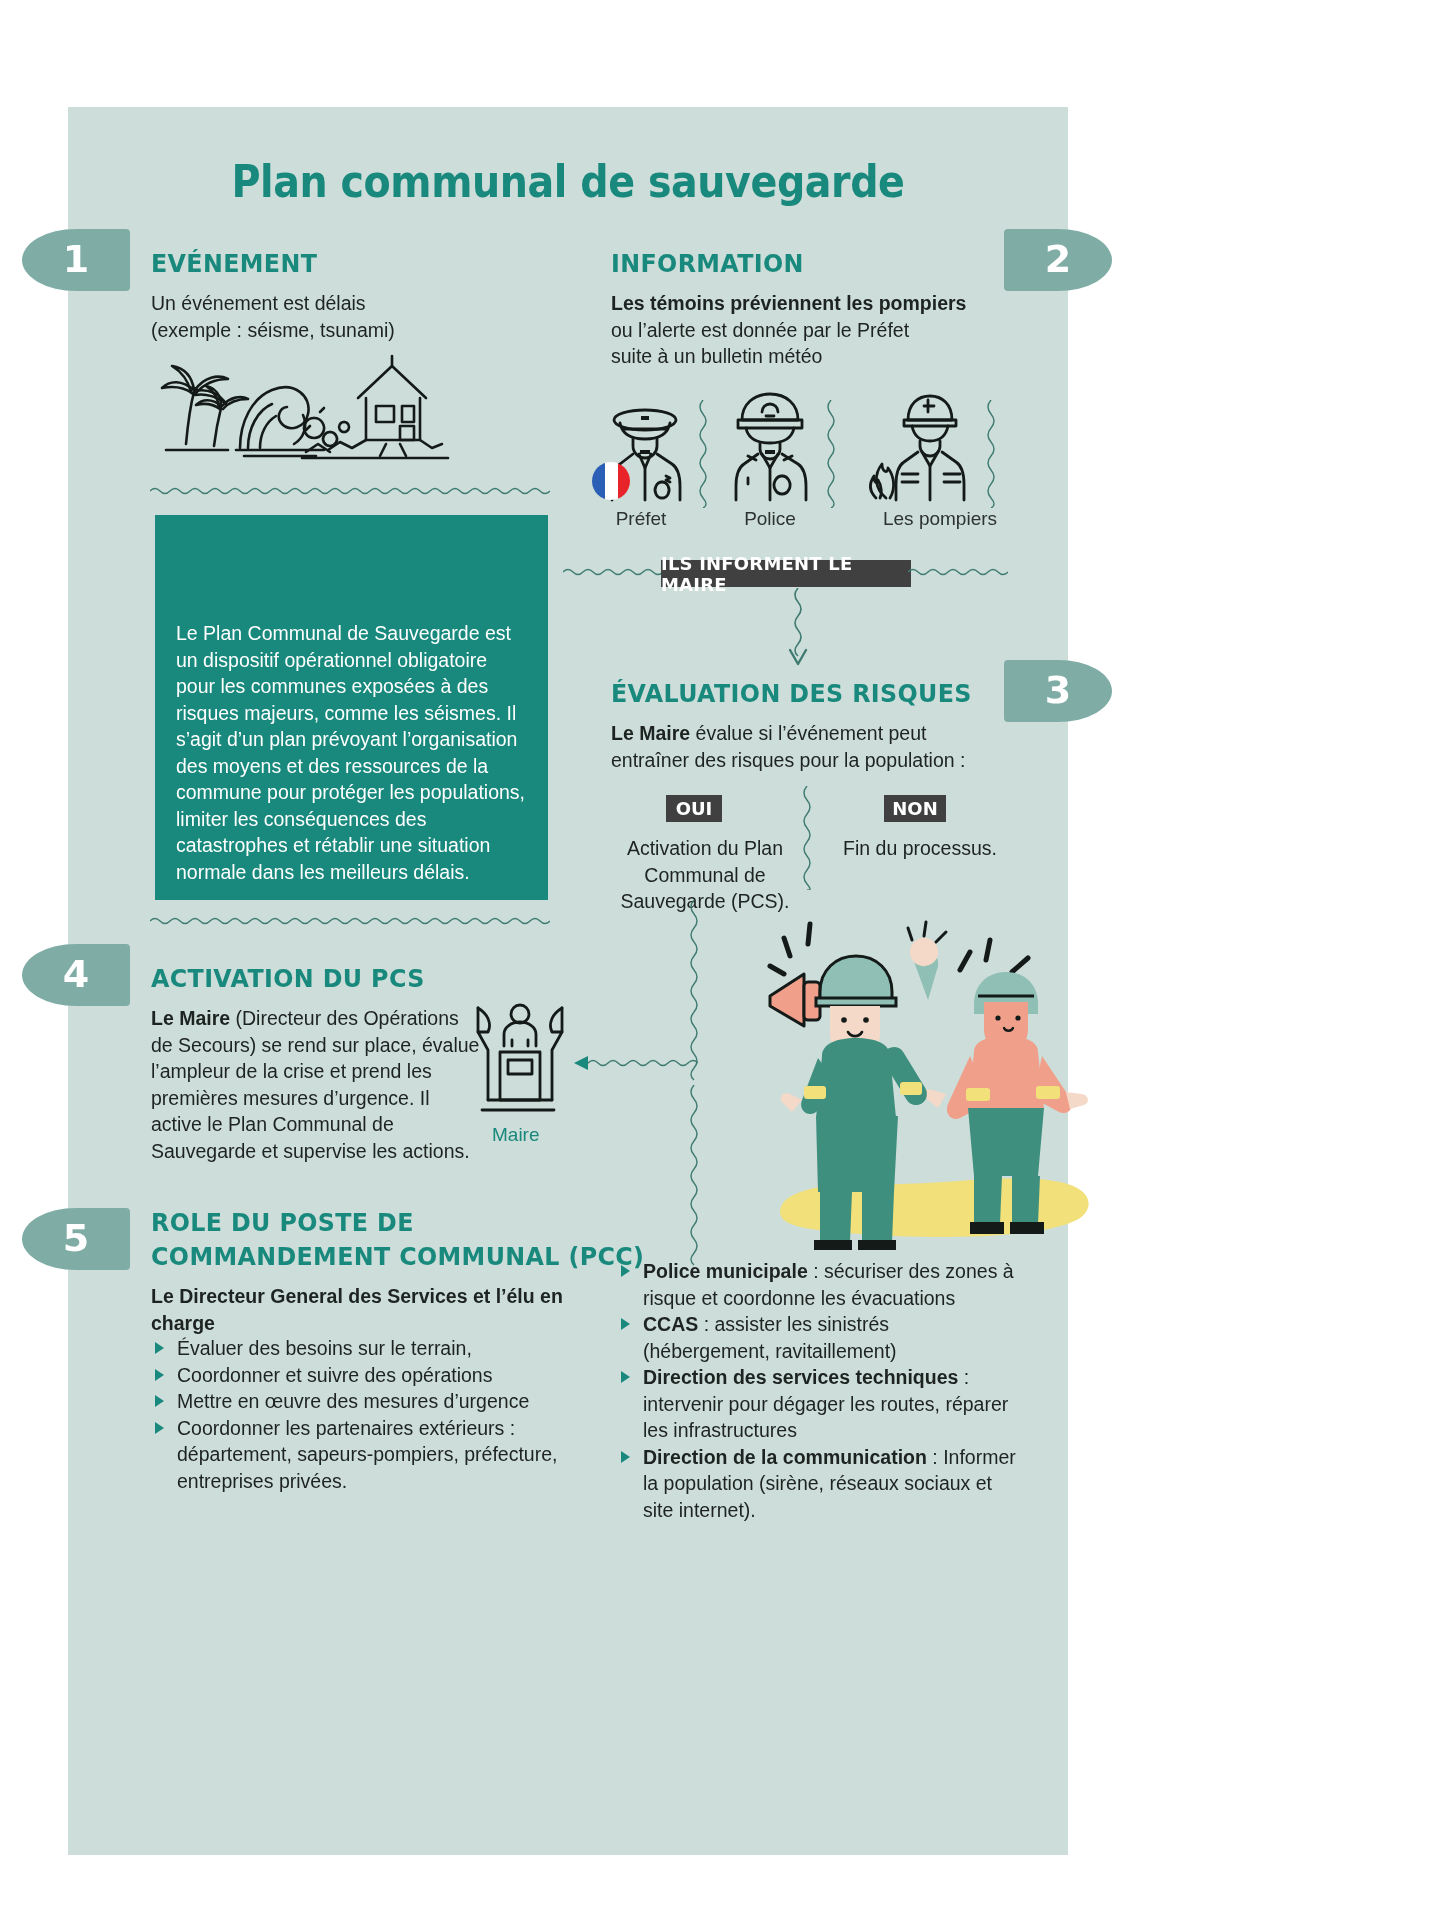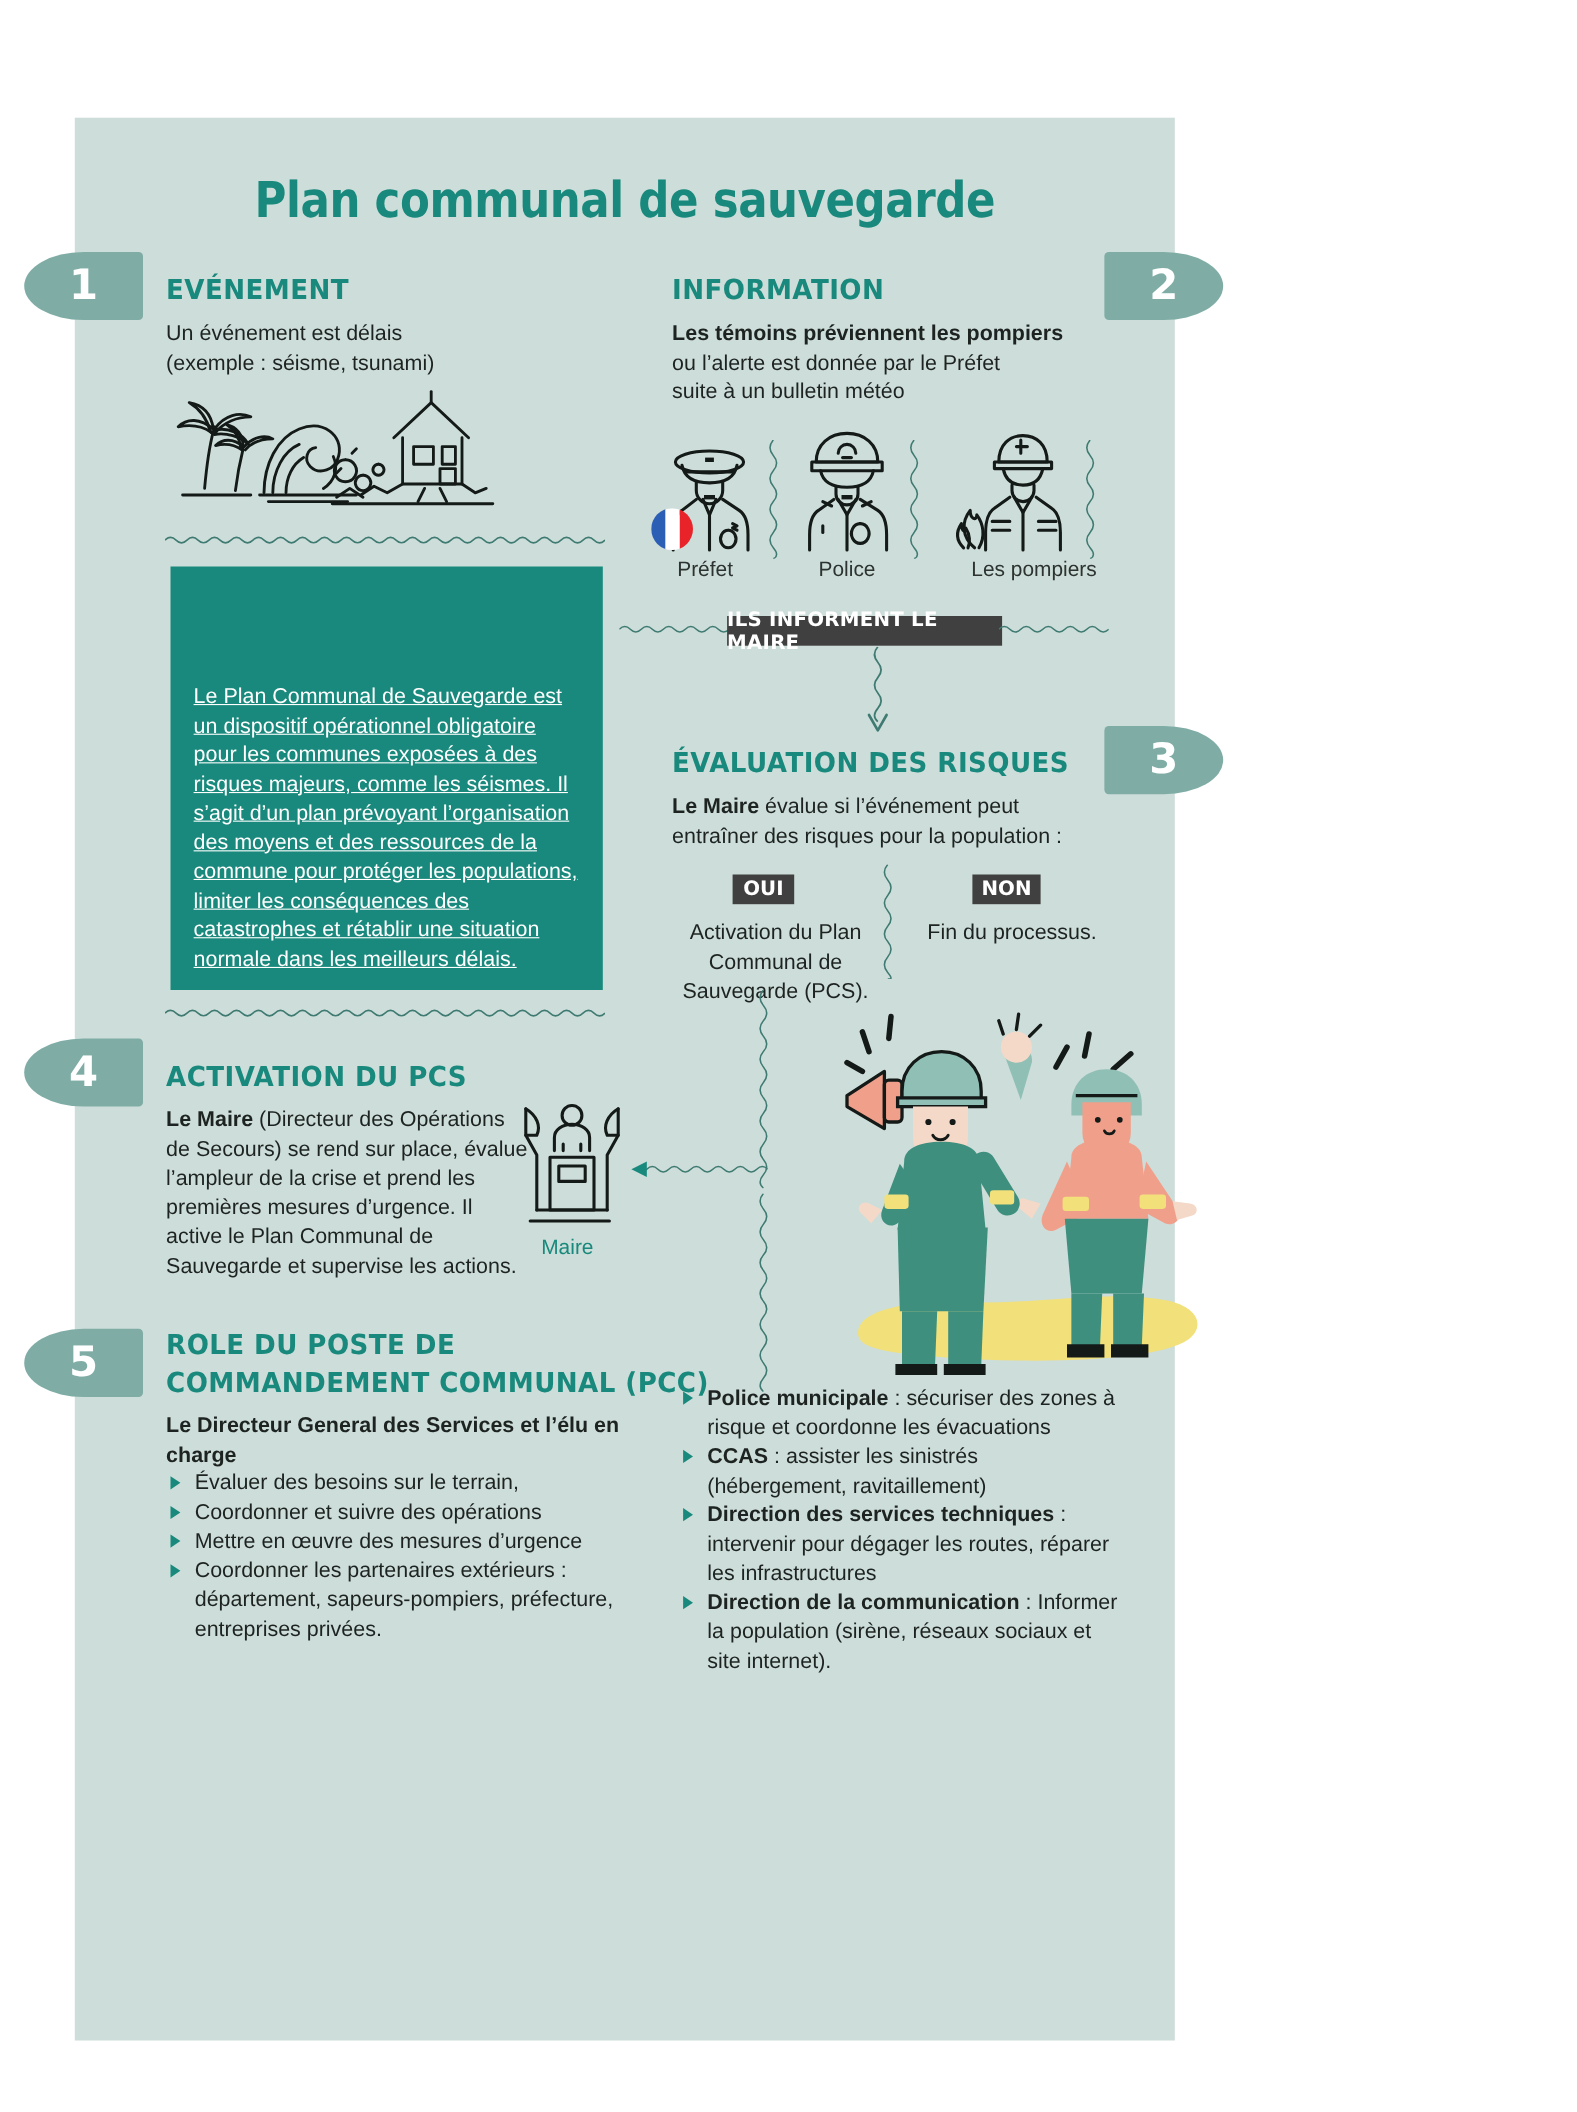--- a/index.html
+++ b/index.html
@@ -44,21 +44,21 @@
   .infobox{
     position:absolute;left:155px;top:515px;width:393px;height:385px;background:#18897c;
   }
   .infobox h3{
     margin:0;position:absolute;left:21px;top:25px;width:330px;
     font-family:"DejaVu Sans", sans-serif;font-weight:bold;color:#ffffff;
     font-size:23.5px;line-height:35px;
   }
   .infobox p{
     margin:0;position:absolute;left:21px;top:105px;width:352px;
-    color:#ffffff;font-size:19.5px;line-height:26.5px;text-decoration:underline;
+    color:#ffffff;font-size:19.5px;line-height:26.5px;
   }
 
   
   .wave{position:absolute;}
 
   
   .pill{
     position:absolute;background:#404040;color:#ffffff;
     font-family:"DejaVu Sans", sans-serif;font-weight:bold;
     display:flex;align-items:center;justify-content:center;

